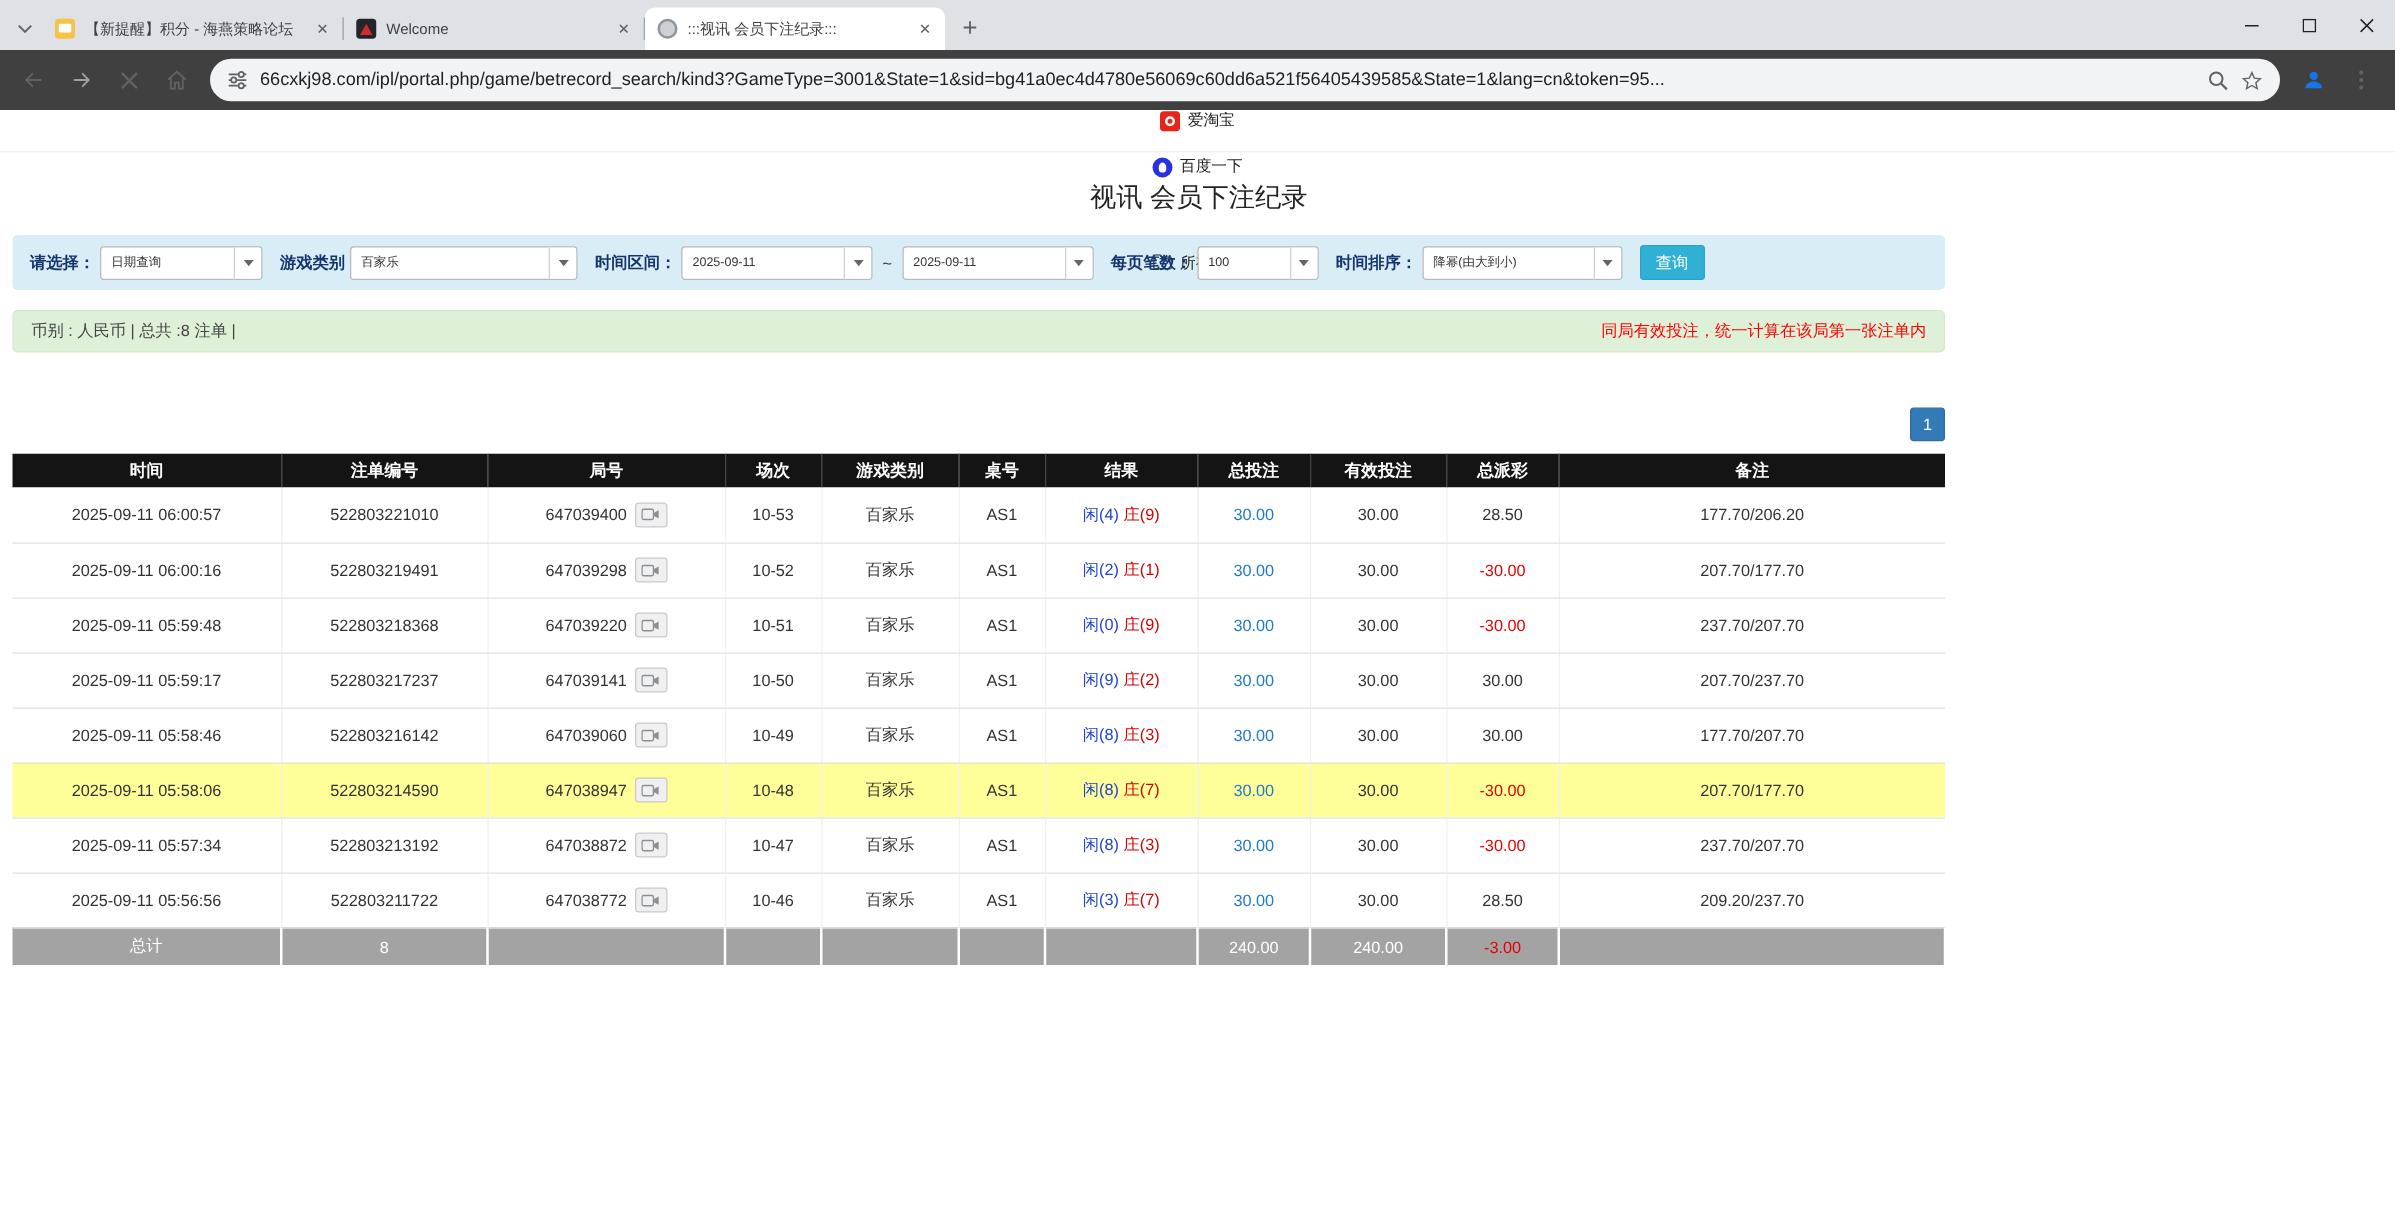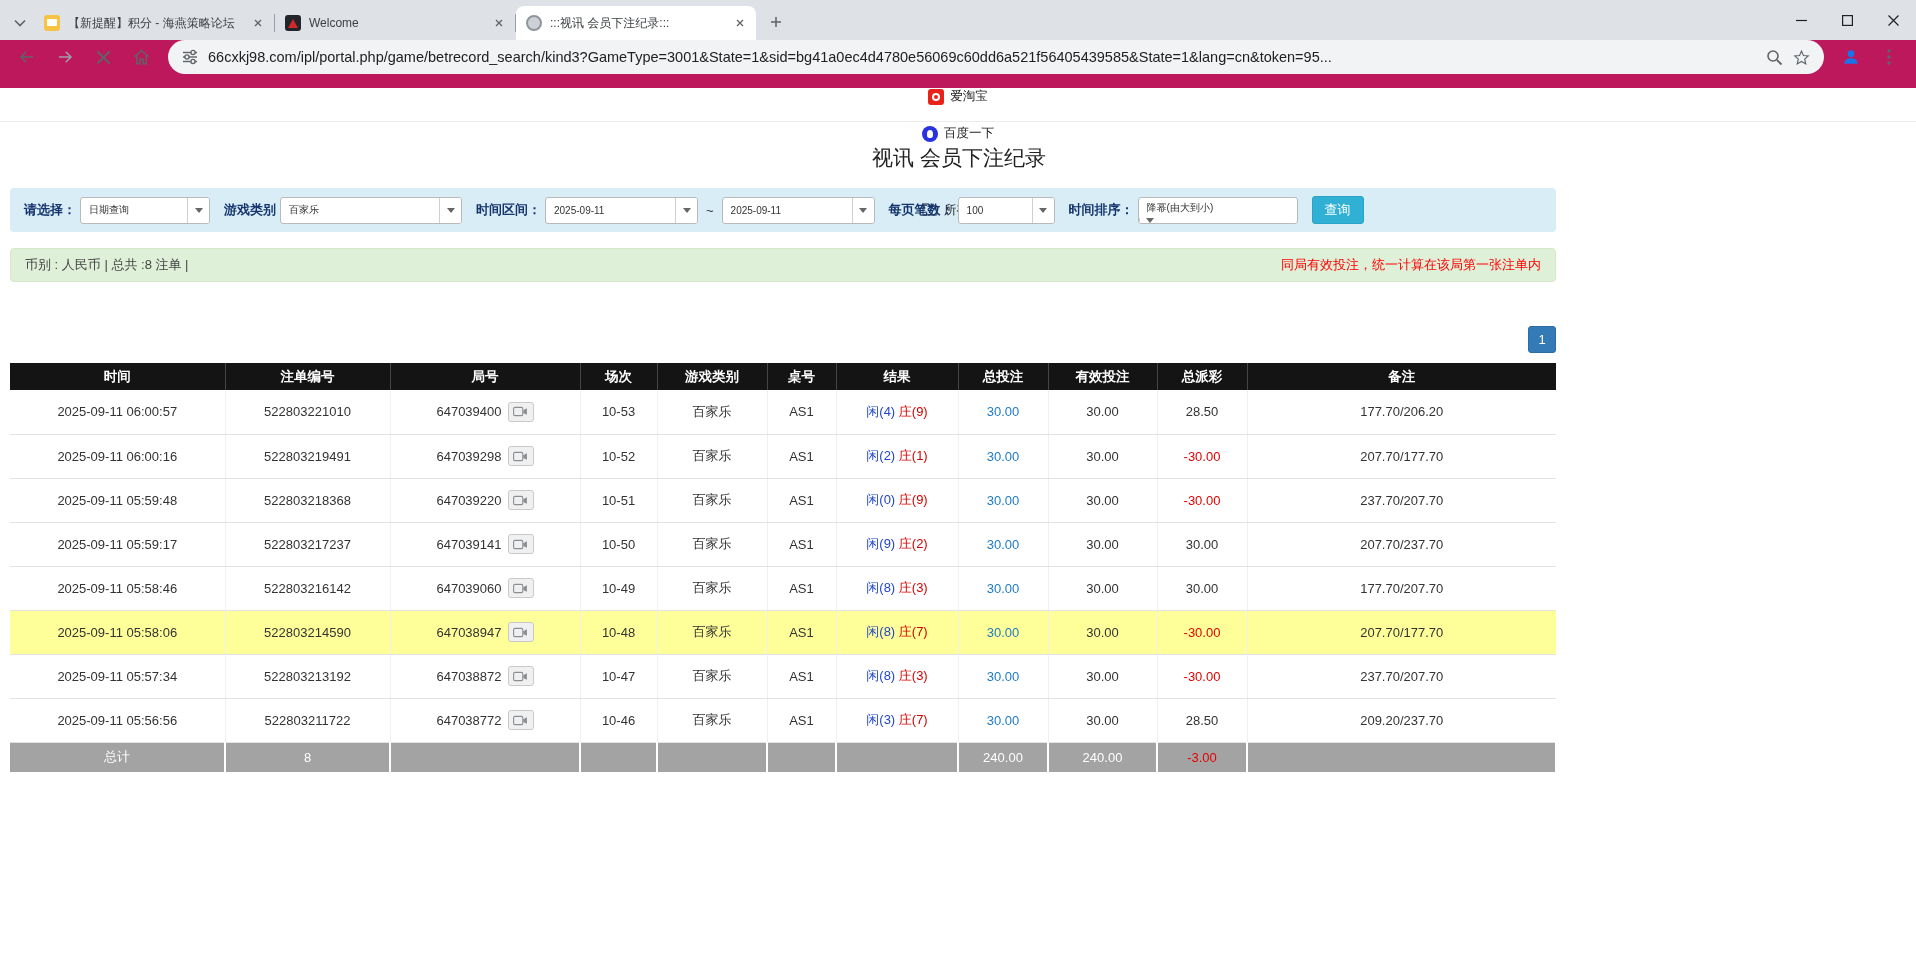--- a/index.html
+++ b/index.html
@@ -19,21 +19,21 @@
   .fav-forum { background:#f6c344; border-radius:3px; }
   .fav-forum::after { content:''; position:absolute; inset:4px 3px 5px 3px; background:#fff; border-radius:1px; }
   .fav-welcome { background:#23252a; border-radius:3px; }
   .fav-welcome::after { content:''; position:absolute; left:3px; right:3px; top:4px; bottom:3px; background:#d02a2a;
                         clip-path:polygon(0 100%, 50% 0, 100% 100%); }
   .fav-game { background:#cdd1d6; border-radius:50%; border:2px solid #8f959c; }
   .new-tab { width:28px; height:28px; margin:0 0 4px 6px; border-radius:50%; display:flex; align-items:center; justify-content:center; }
   .window-controls { position:absolute; right:0; top:0; height:40px; display:flex; }
   .win-btn { width:46px; height:40px; display:flex; align-items:center; justify-content:center; }
 
-  .toolbar { height:48px; background:#be185d; display:flex; align-items:flex-start; padding:0 10px; gap:4px; }
+  .toolbar { height:48px; background:#404040; display:flex; align-items:center; padding:0 10px; gap:4px; }
   .nav-btn { width:34px; height:34px; border-radius:50%; display:flex; align-items:center; justify-content:center; flex:0 0 auto; }
   .url-bar { flex:1; height:34px; background:#f1f3f4; border-radius:17px; display:flex; align-items:center;
              padding:0 14px; gap:10px; margin:0 6px; min-width:0; }
   .url-text { flex:1; font-size:14.5px; color:#202124; white-space:nowrap; overflow:hidden; }
   .url-icon { display:flex; align-items:center; justify-content:center; flex:0 0 auto; }
 
   .bookmarks-bar { height:34px; background:#fff; border-bottom:1px solid #ececec; display:flex; align-items:center;
                    padding:0 14px; gap:20px; font-size:12.5px; color:#202124;flex-direction:column; }
   .bookmark { display:flex; align-items:center; gap:6px; }
   .bm-icon { width:16px; height:16px; position:relative; flex:0 0 auto; }
@@ -49,21 +49,21 @@
   .page-title { font-size:21px; font-weight:400; color:#222; margin:6px 0 16px 2px;text-align:center; }
 
   .filter-bar { width:1546px; background:#d9edf7; border-radius:4px; padding:8px 14px; height:44px;
                 display:flex; align-items:center; font-size:13px; }
   .filter-label { color:#14356e; font-weight:bold; margin-right:4px; white-space:nowrap; }
   .filter-group { display:flex; align-items:center; margin-right:14px; }
   .combo { background:#fff; border:1px solid #b9b9b9; border-radius:3px; height:27px; display:flex; align-items:stretch; overflow:hidden; }
   .combo-value { flex:1; display:flex; align-items:center; padding:0 8px; font-size:10px; color:#333; white-space:nowrap; overflow:hidden; }
   .combo-arrow { width:22px; border-left:1px solid #cfcfcf; background:#fff; display:flex; align-items:center; justify-content:center; }
   .arr { width:0; height:0; border-left:4px solid transparent; border-right:4px solid transparent; border-top:5px solid #666; }
-  .w130{width:130px;} .w182{width:182px;} .w153{width:153px;} .w97{width:97px;} .w160{width:160px;flex-direction:column;}
+  .w130{width:130px;} .w182{width:182px;} .w153{width:153px;} .w97{width:97px;} .w160{width:160px;}
   .tilde { margin:0 8px 0 0; color:#333; }
   .search-btn { background:#31b0d5; color:#fff; border:1px solid #2aa3c6; border-radius:3px; height:28px;
                 padding:0 12px; font-size:13px; font-family:inherit; cursor:pointer; }
 
   .summary-bar { width:1546px; background:#dff0d8; border:1px solid #d6e9c6; border-radius:4px; margin-top:16px;
                  padding:7px 14px; display:flex; justify-content:space-between; align-items:center; font-size:13px; color:#444; }
   .summary-right { color:#ff0000; }
 
   .pagination { width:1546px; display:flex; justify-content:flex-end; margin-top:44px; margin-bottom:10px; }
   .page-num { min-width:28px; height:27px; background:#337ab7; border:1px solid #2e6da4; color:#fff; border-radius:3px;

